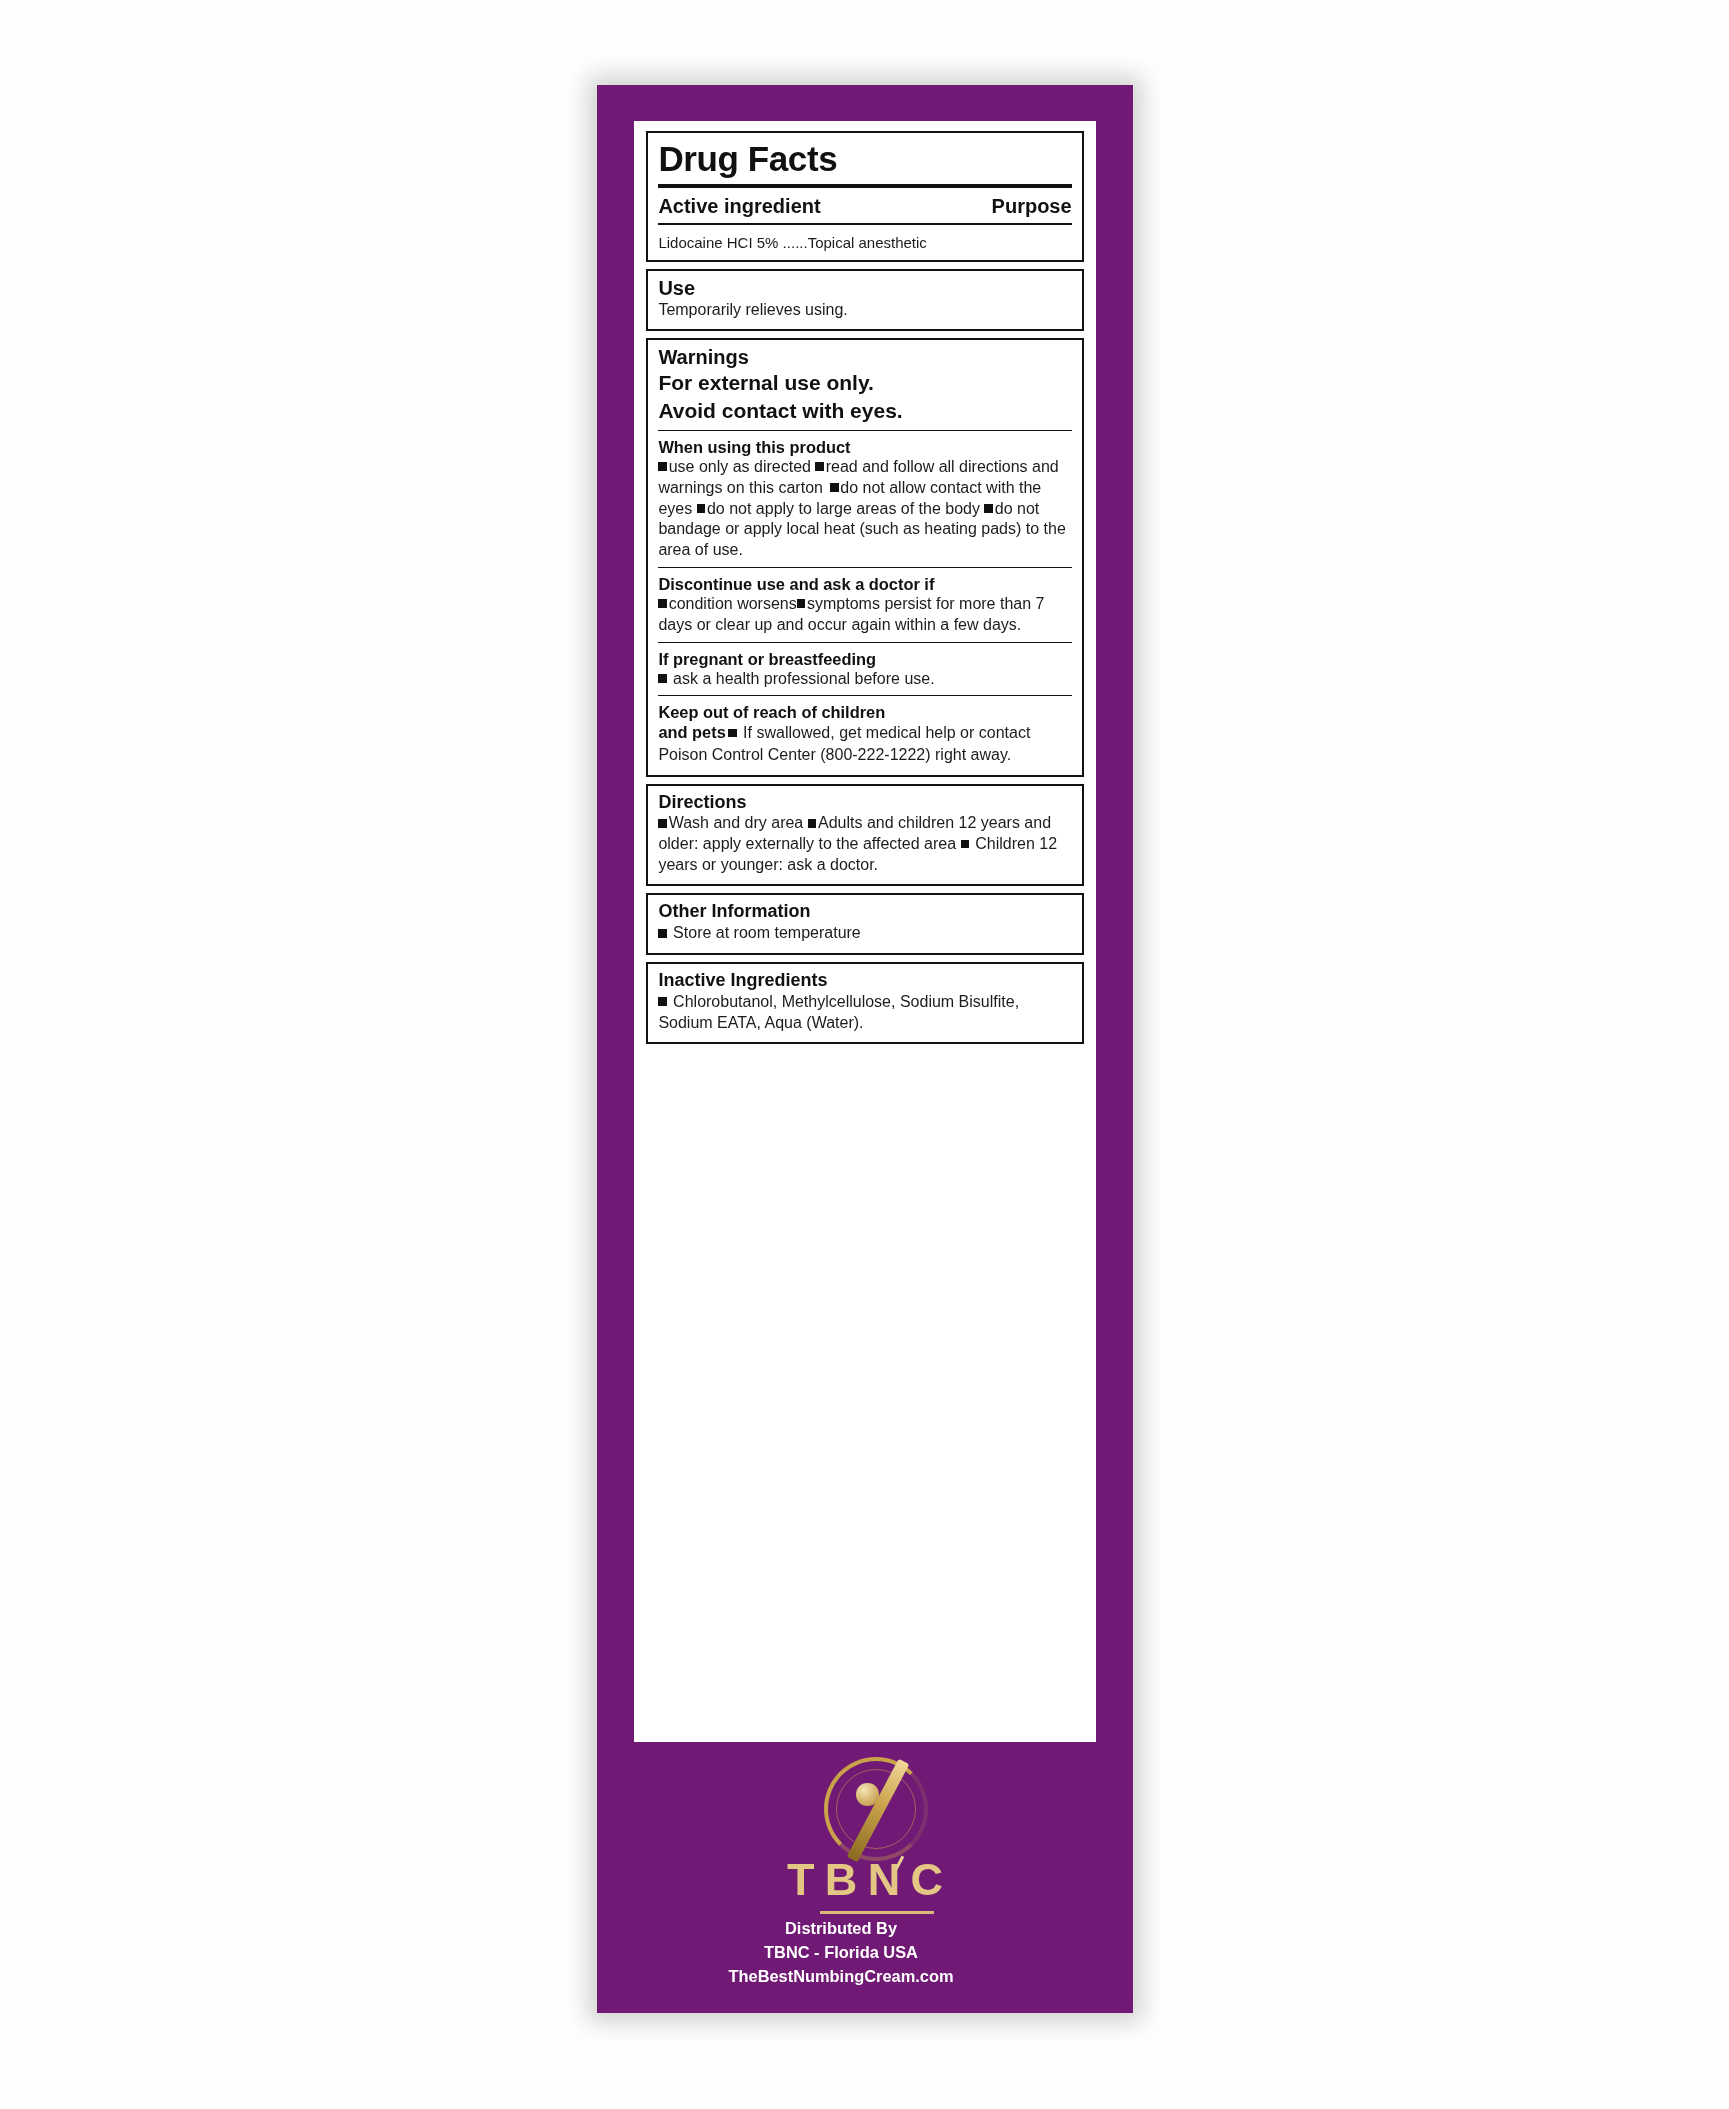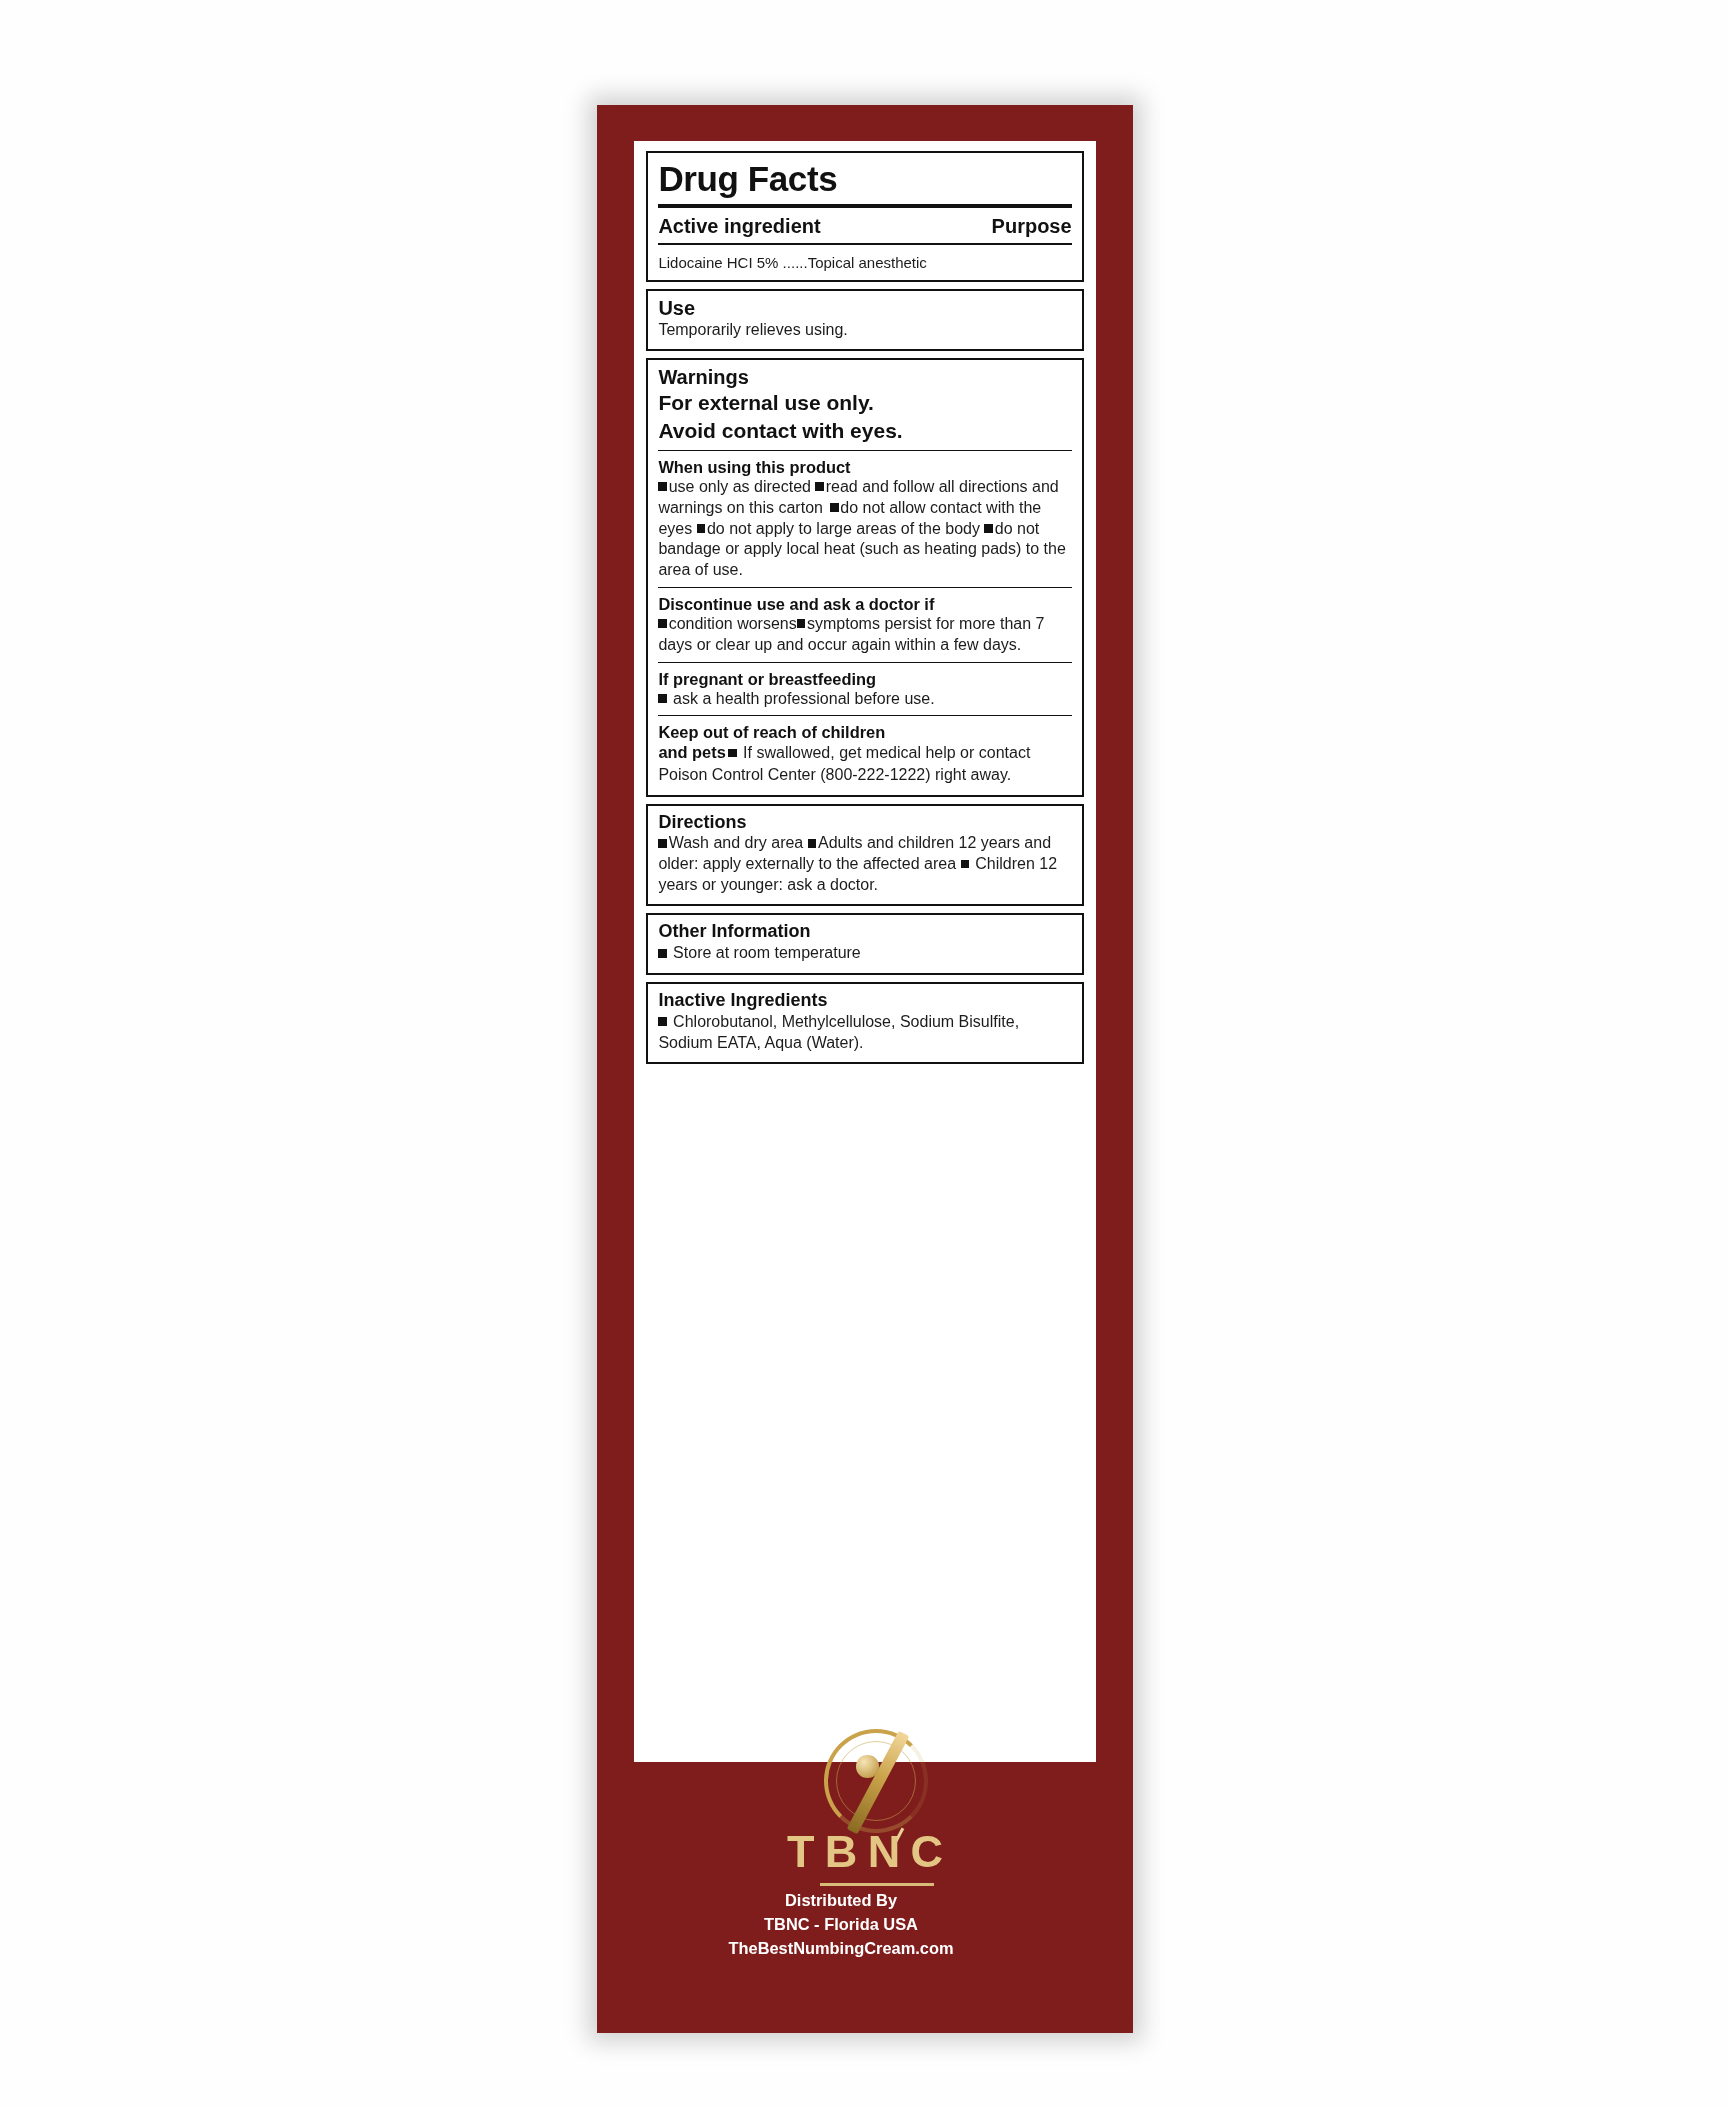--- a/index.html
+++ b/index.html
@@ -18,23 +18,22 @@
     overflow: hidden;
   }
 
   
   #carton {
     position: absolute;
     left: 597px;
     top: 85px;
     width: 536px;
     height: 1928px;
-    background: #7f1d1d;
+    background: #701a75;
     box-shadow: 0 0 22.5px 8.6px rgba(0,0,0,0.18);
-    margin-top: 20px;
   }
 
   
   #facts {
     position: absolute;
     left: 37px;
     top: 36px;
     width: 462px;
     height: 1621px;
     background: #ffffff;
@@ -117,21 +116,21 @@
     vertical-align: baseline;
     position: relative;
     top: -0.9px;
   }
   .sq.sp { margin-left: 2.6px; }
 
   
   #brand {
     position: absolute;
     left: 0;
-    top: 1617px;
+    top: 1665px;
     width: 536px;
     height: 259px;
     color: #fff;
     text-align: center;
   }
   #logo-wrap {
     position: relative;
     width: 536px;
     height: 156px;
   }

